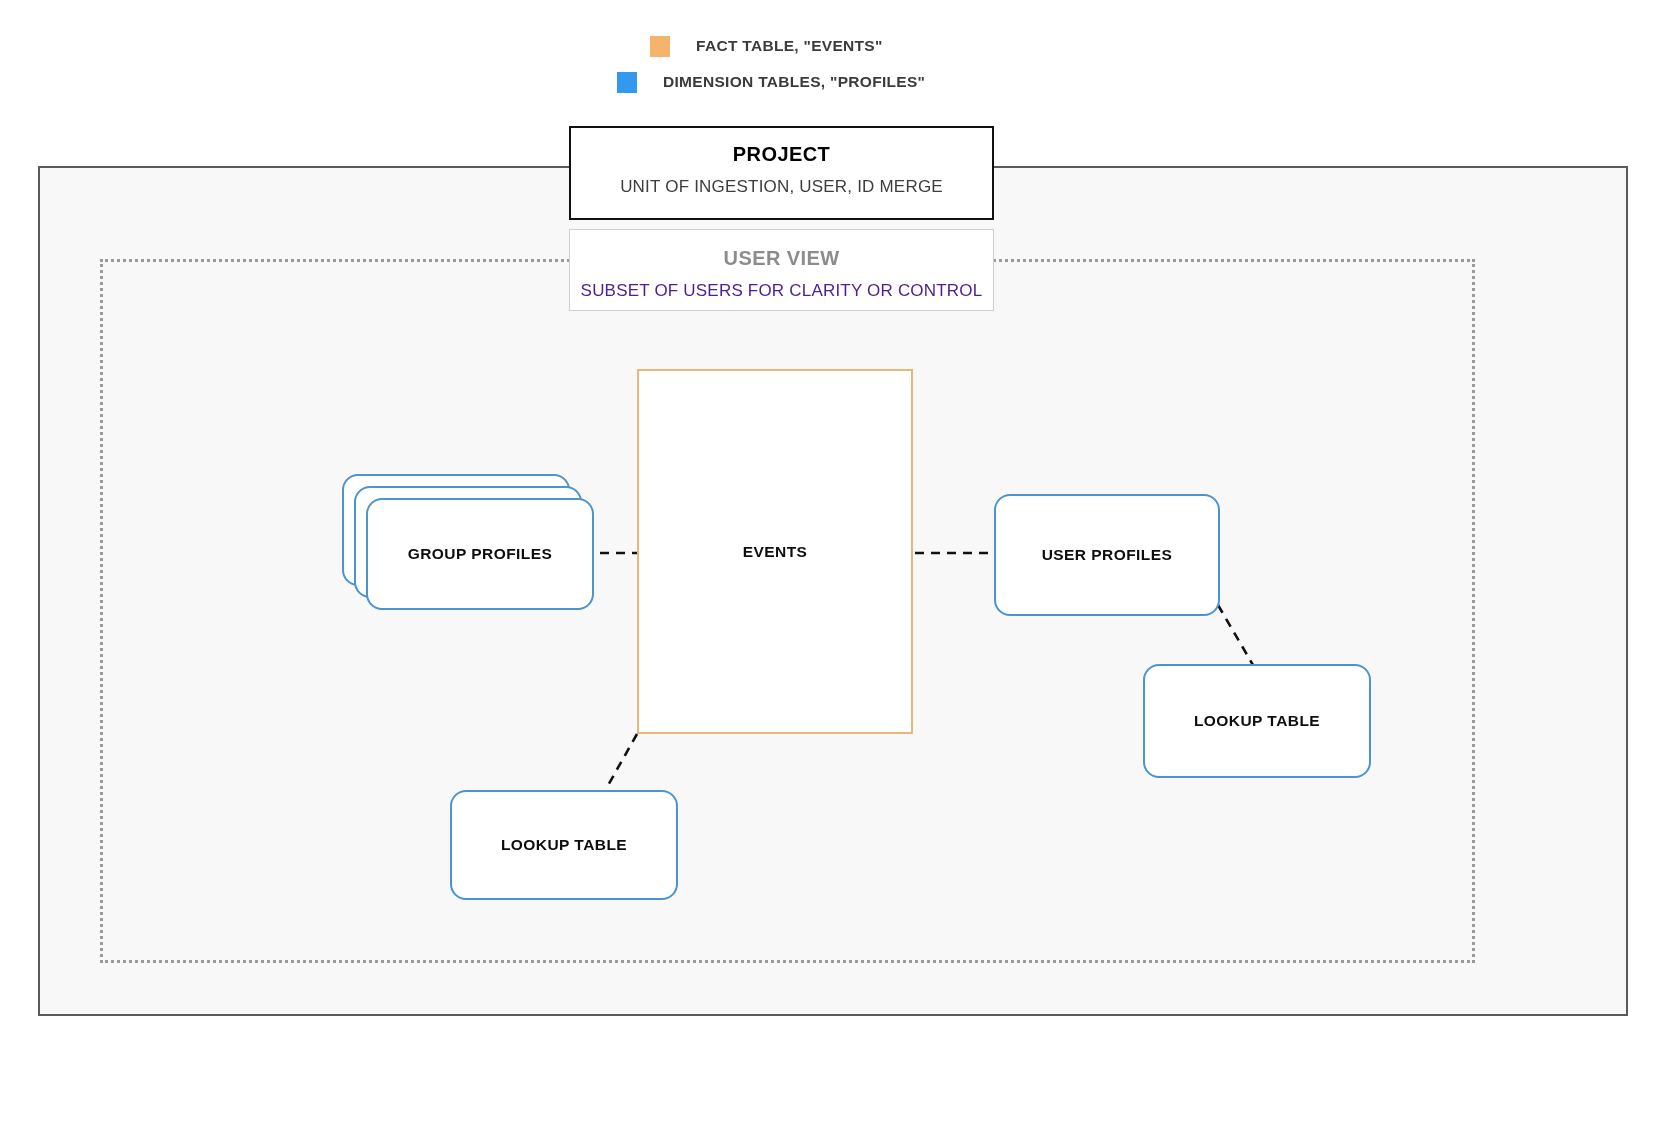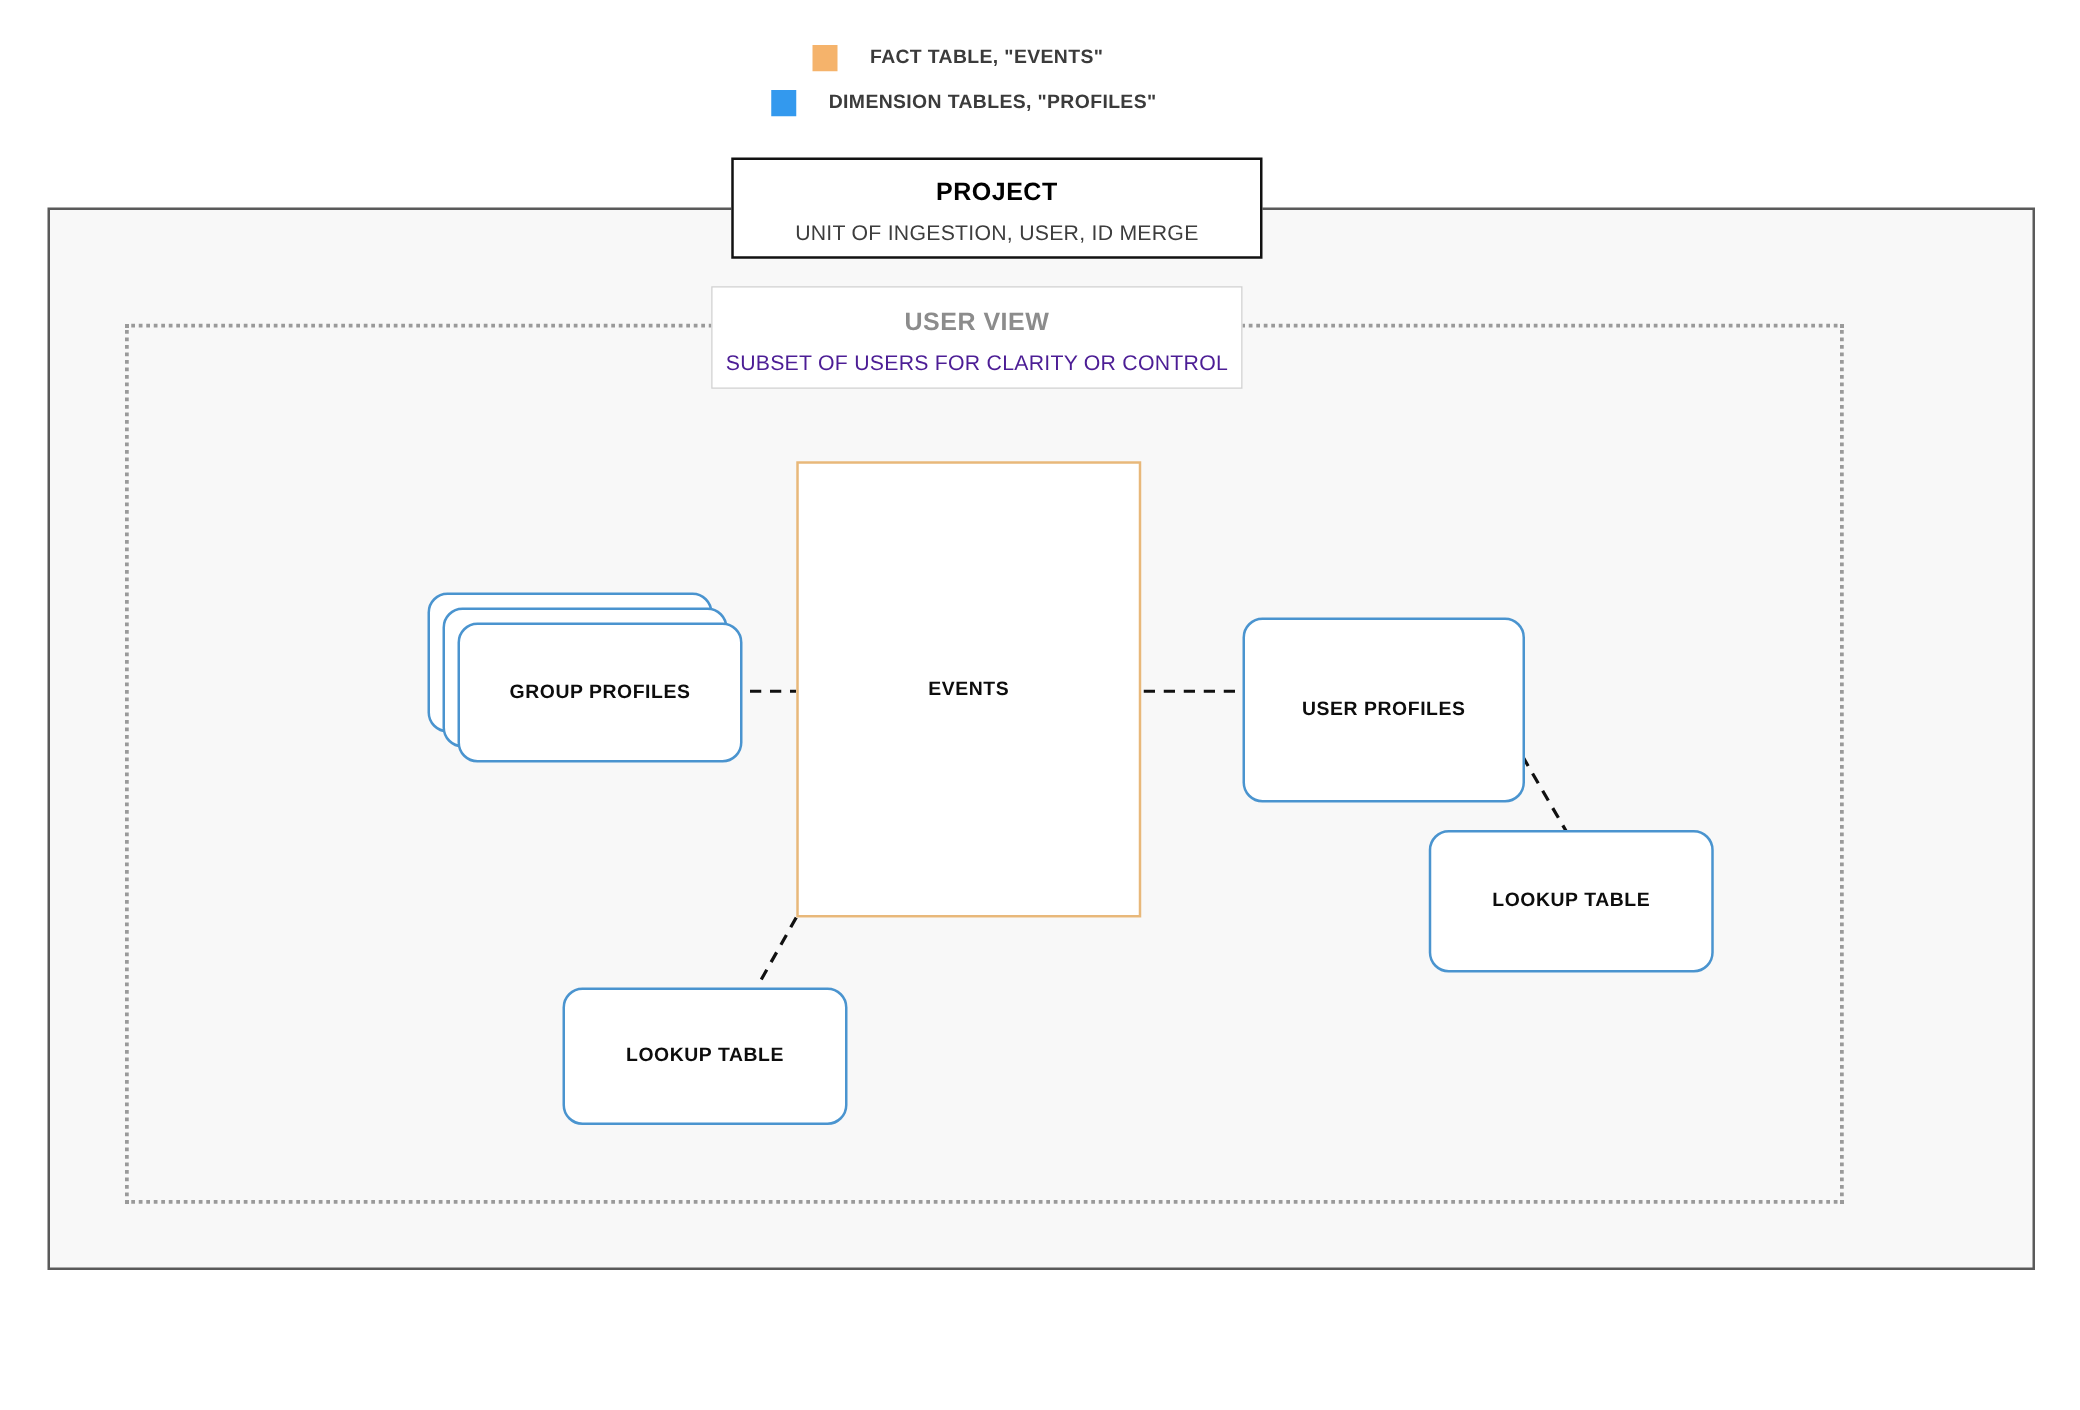--- a/index.html
+++ b/index.html
@@ -91,24 +91,23 @@
     font-size: 17px;
     font-weight: normal;
     letter-spacing: 0.2px;
     line-height: 1;
   }
 
   .project-box {
     left: 569px;
     top: 126px;
     width: 425px;
-    height: 81px;
+    height: 94px;
     border: 2.5px solid #111111;
     padding-top: 16px;
-    margin-left: 16px;
   }
   .project-box .lb-title { color: #000000; }
   .project-box .lb-sub { color: #3d3d3d; margin-top: 14px; }
 
   .dataview-box {
     left: 569px;
     top: 229px;
     width: 425px;
     height: 82px;
     border: 1.5px solid #cfcfcf;
@@ -175,21 +174,21 @@
     top: 24px;
     display: flex;
     align-items: center;
     justify-content: center;
   }
 
   .node-user-profiles {
     left: 994px;
     top: 494px;
     width: 226px;
-    height: 148px;
+    height: 122px;
   }
   .node-lookup-left {
     left: 450px;
     top: 790px;
     width: 228px;
     height: 110px;
   }
   .node-lookup-right {
     left: 1143px;
     top: 664px;

